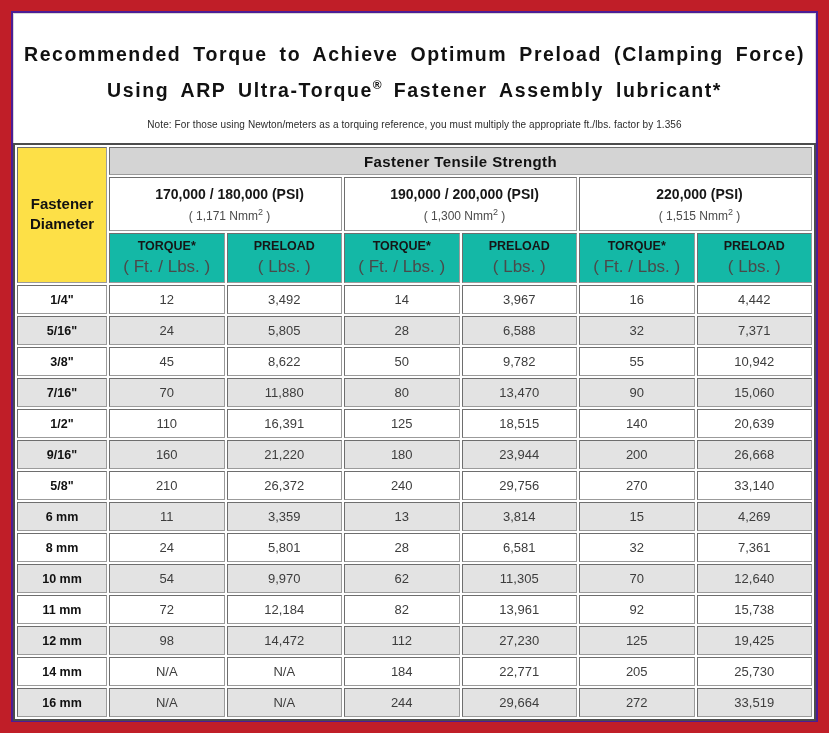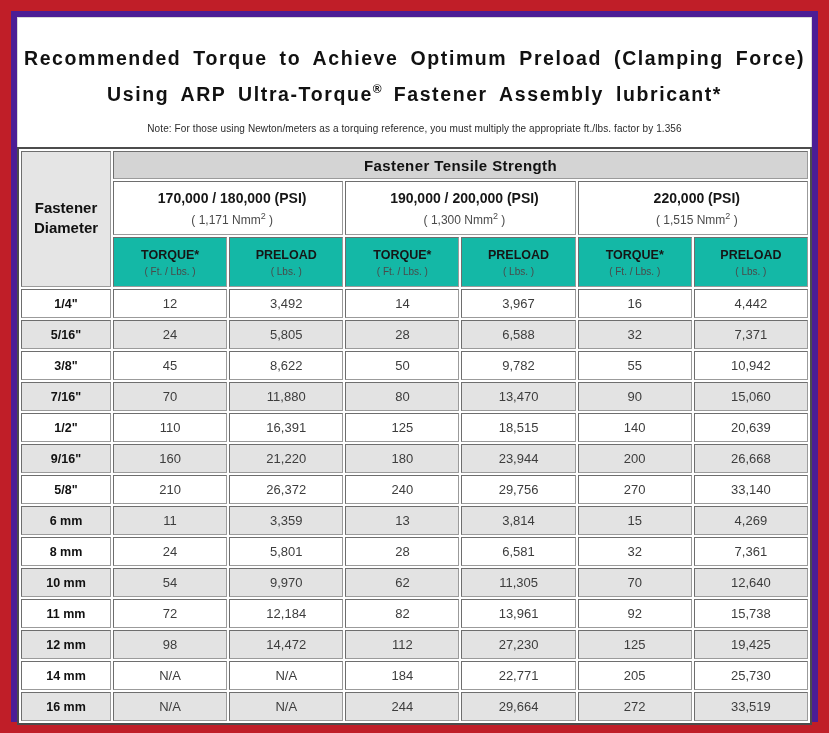--- a/index.html
+++ b/index.html
@@ -7,21 +7,21 @@
     width: 829px; height: 733px;
     font-family: "Liberation Sans", "DejaVu Sans", sans-serif;
     overflow: hidden;
   }
   body { background: #c01e28; position: relative; }
 
   .panel {
     position: absolute;
     top: 11px; left: 11px; right: 11px; bottom: 11px;
     background: #ffffff;
-    border: 6px solid #4c1d95;
+    border: 2px solid #4c1d95;
     box-shadow: 0 0 0 1px #d8d8d8 inset;
   }
 
   .title-block {
     height: 130px;
     text-align: center;
     padding-top: 26px;
   }
   .title-line {
     font-size: 19.5px;
@@ -55,21 +55,21 @@
     border: 1px solid #9b9b9b;
     border-top-color: #6e6e6e;
     border-left-color: #6e6e6e;
     text-align: center;
     vertical-align: middle;
     overflow: hidden;
   }
   col.c-diam { width: 90px; }
 
   td.corner {
-    background: #e5e5e5;
+    background: #fde047;
     vertical-align: bottom;
     padding-bottom: 2px;
     font-weight: bold;
     font-size: 15px;
     line-height: 20px;
     color: #111111;
   }
   tr.row-group td.group-hdr {
     background: #d4d4d4;
     height: 28px;
@@ -99,21 +99,21 @@
     height: 50px;
     margin-left: 42px;
   }
   .sub-label {
     font-weight: bold;
     font-size: 12.5px;
     color: #161616;
   }
   .sub-unit {
     margin-top: 4px;
-    font-size: 10px;
+    font-size: 17px;
     color: #4a4a4a;
   }
 
   tbody tr { height: 29px; }
   tbody td {
     background: #ffffff;
     font-size: 13px;
     color: #3d3d3d;
   }
   tbody td.diam {

